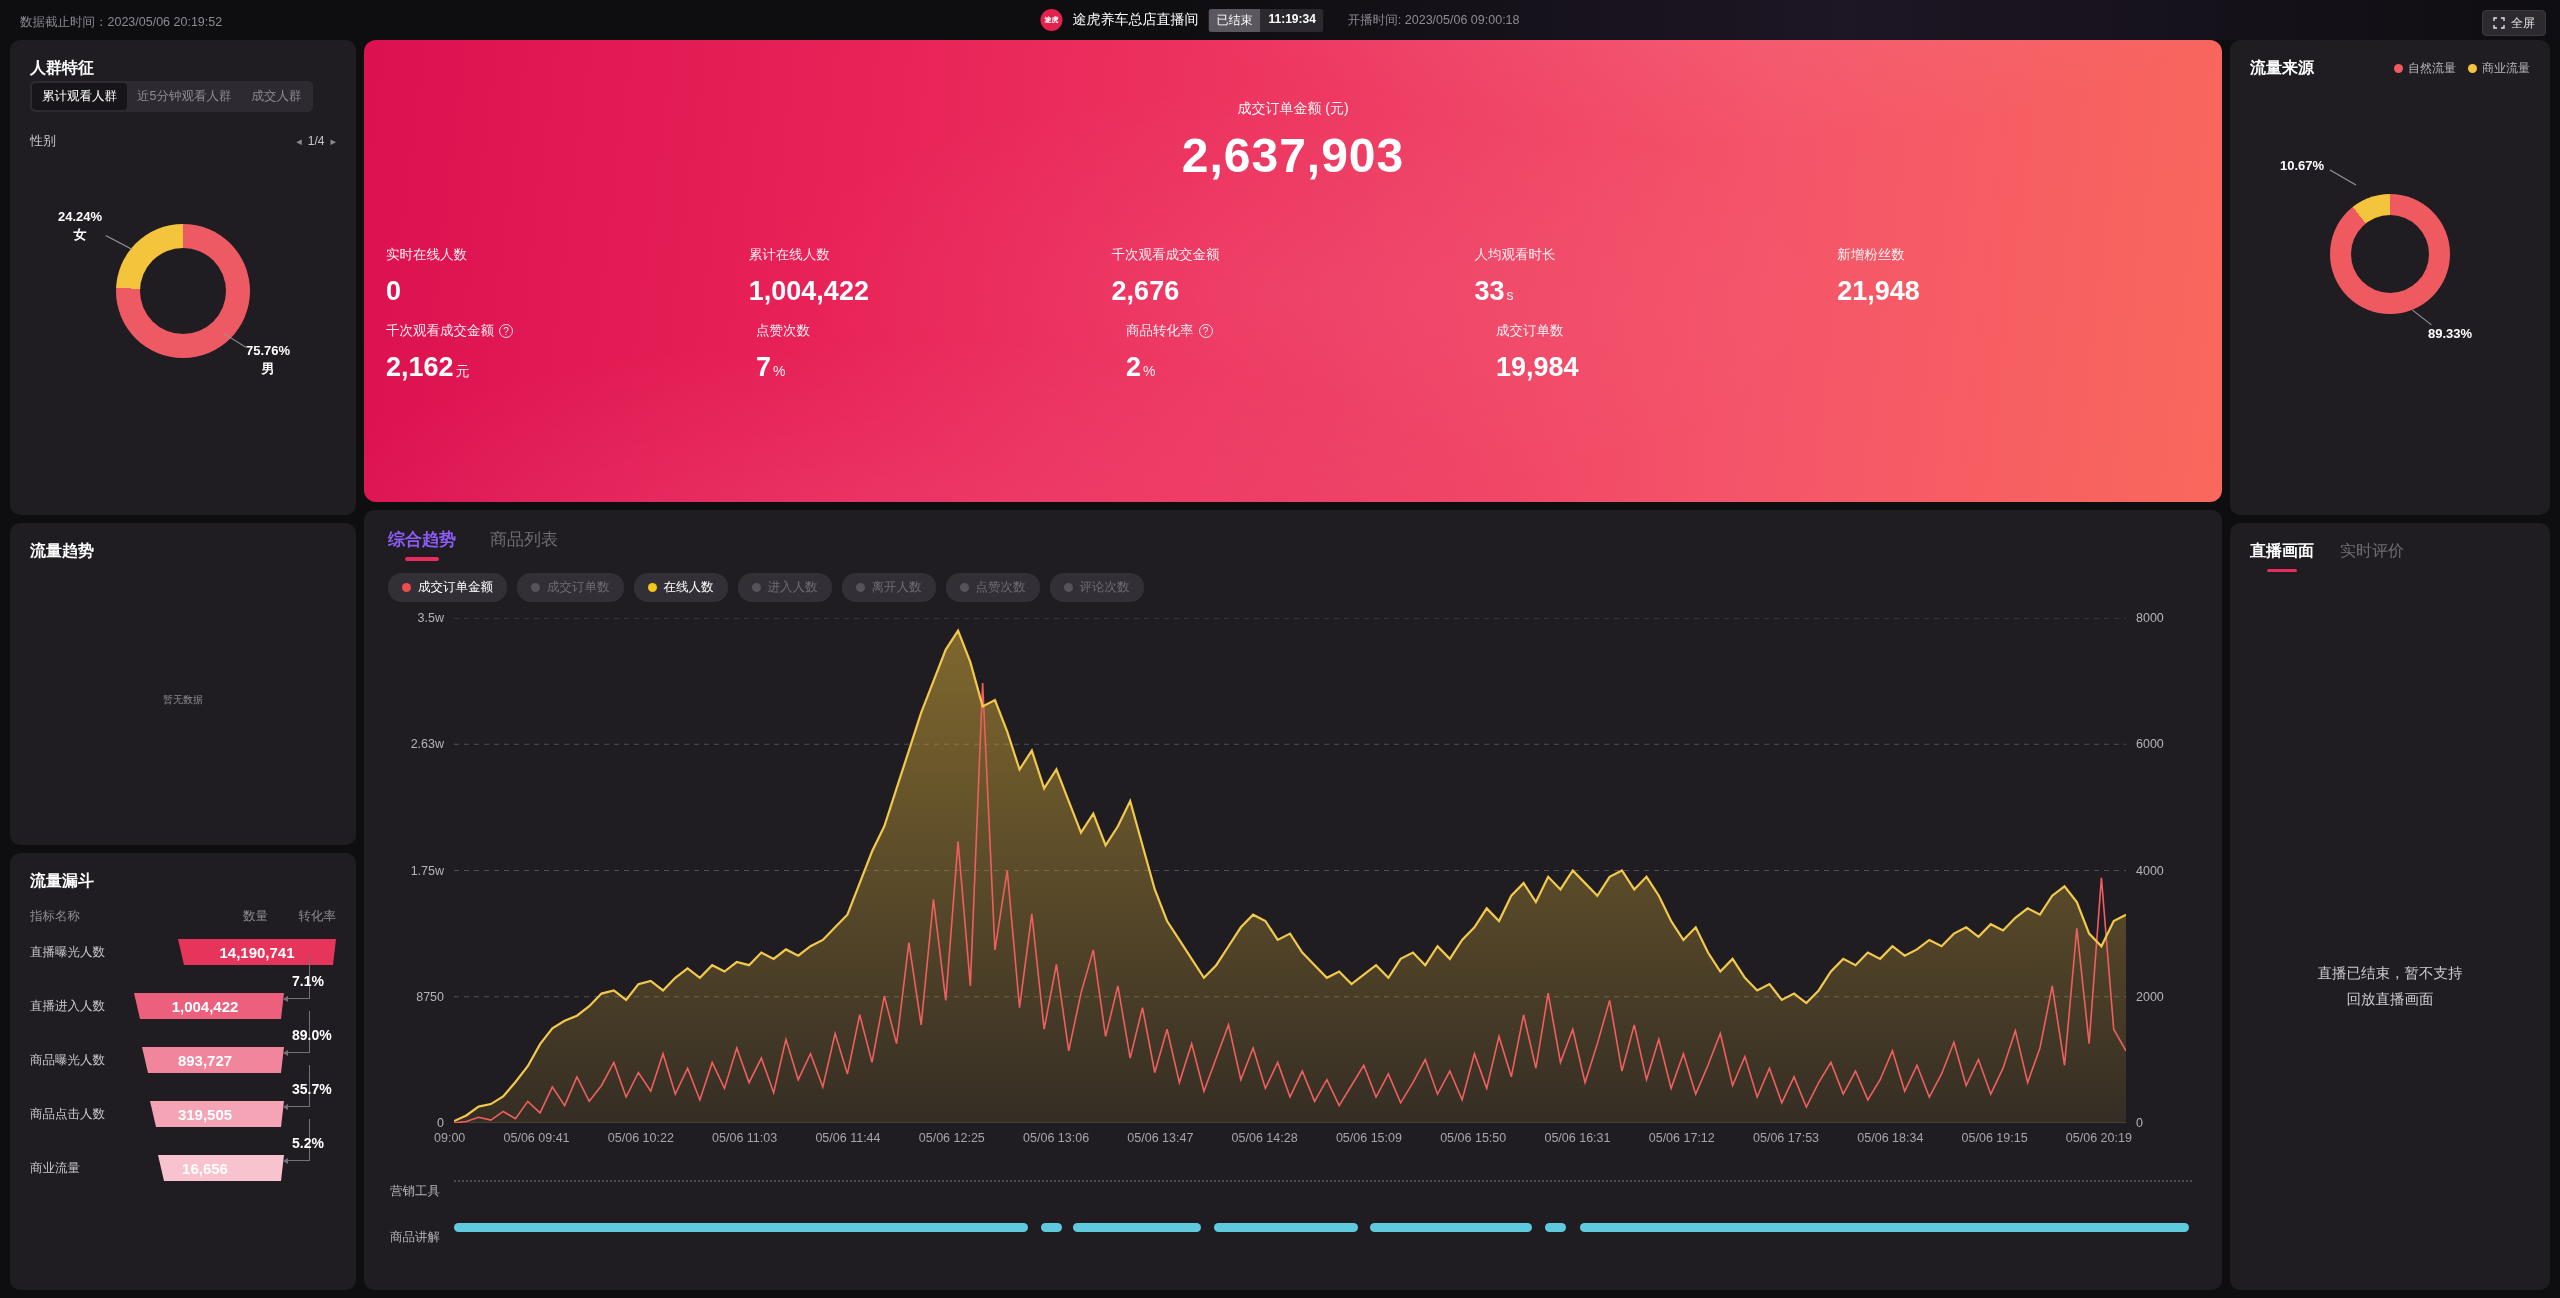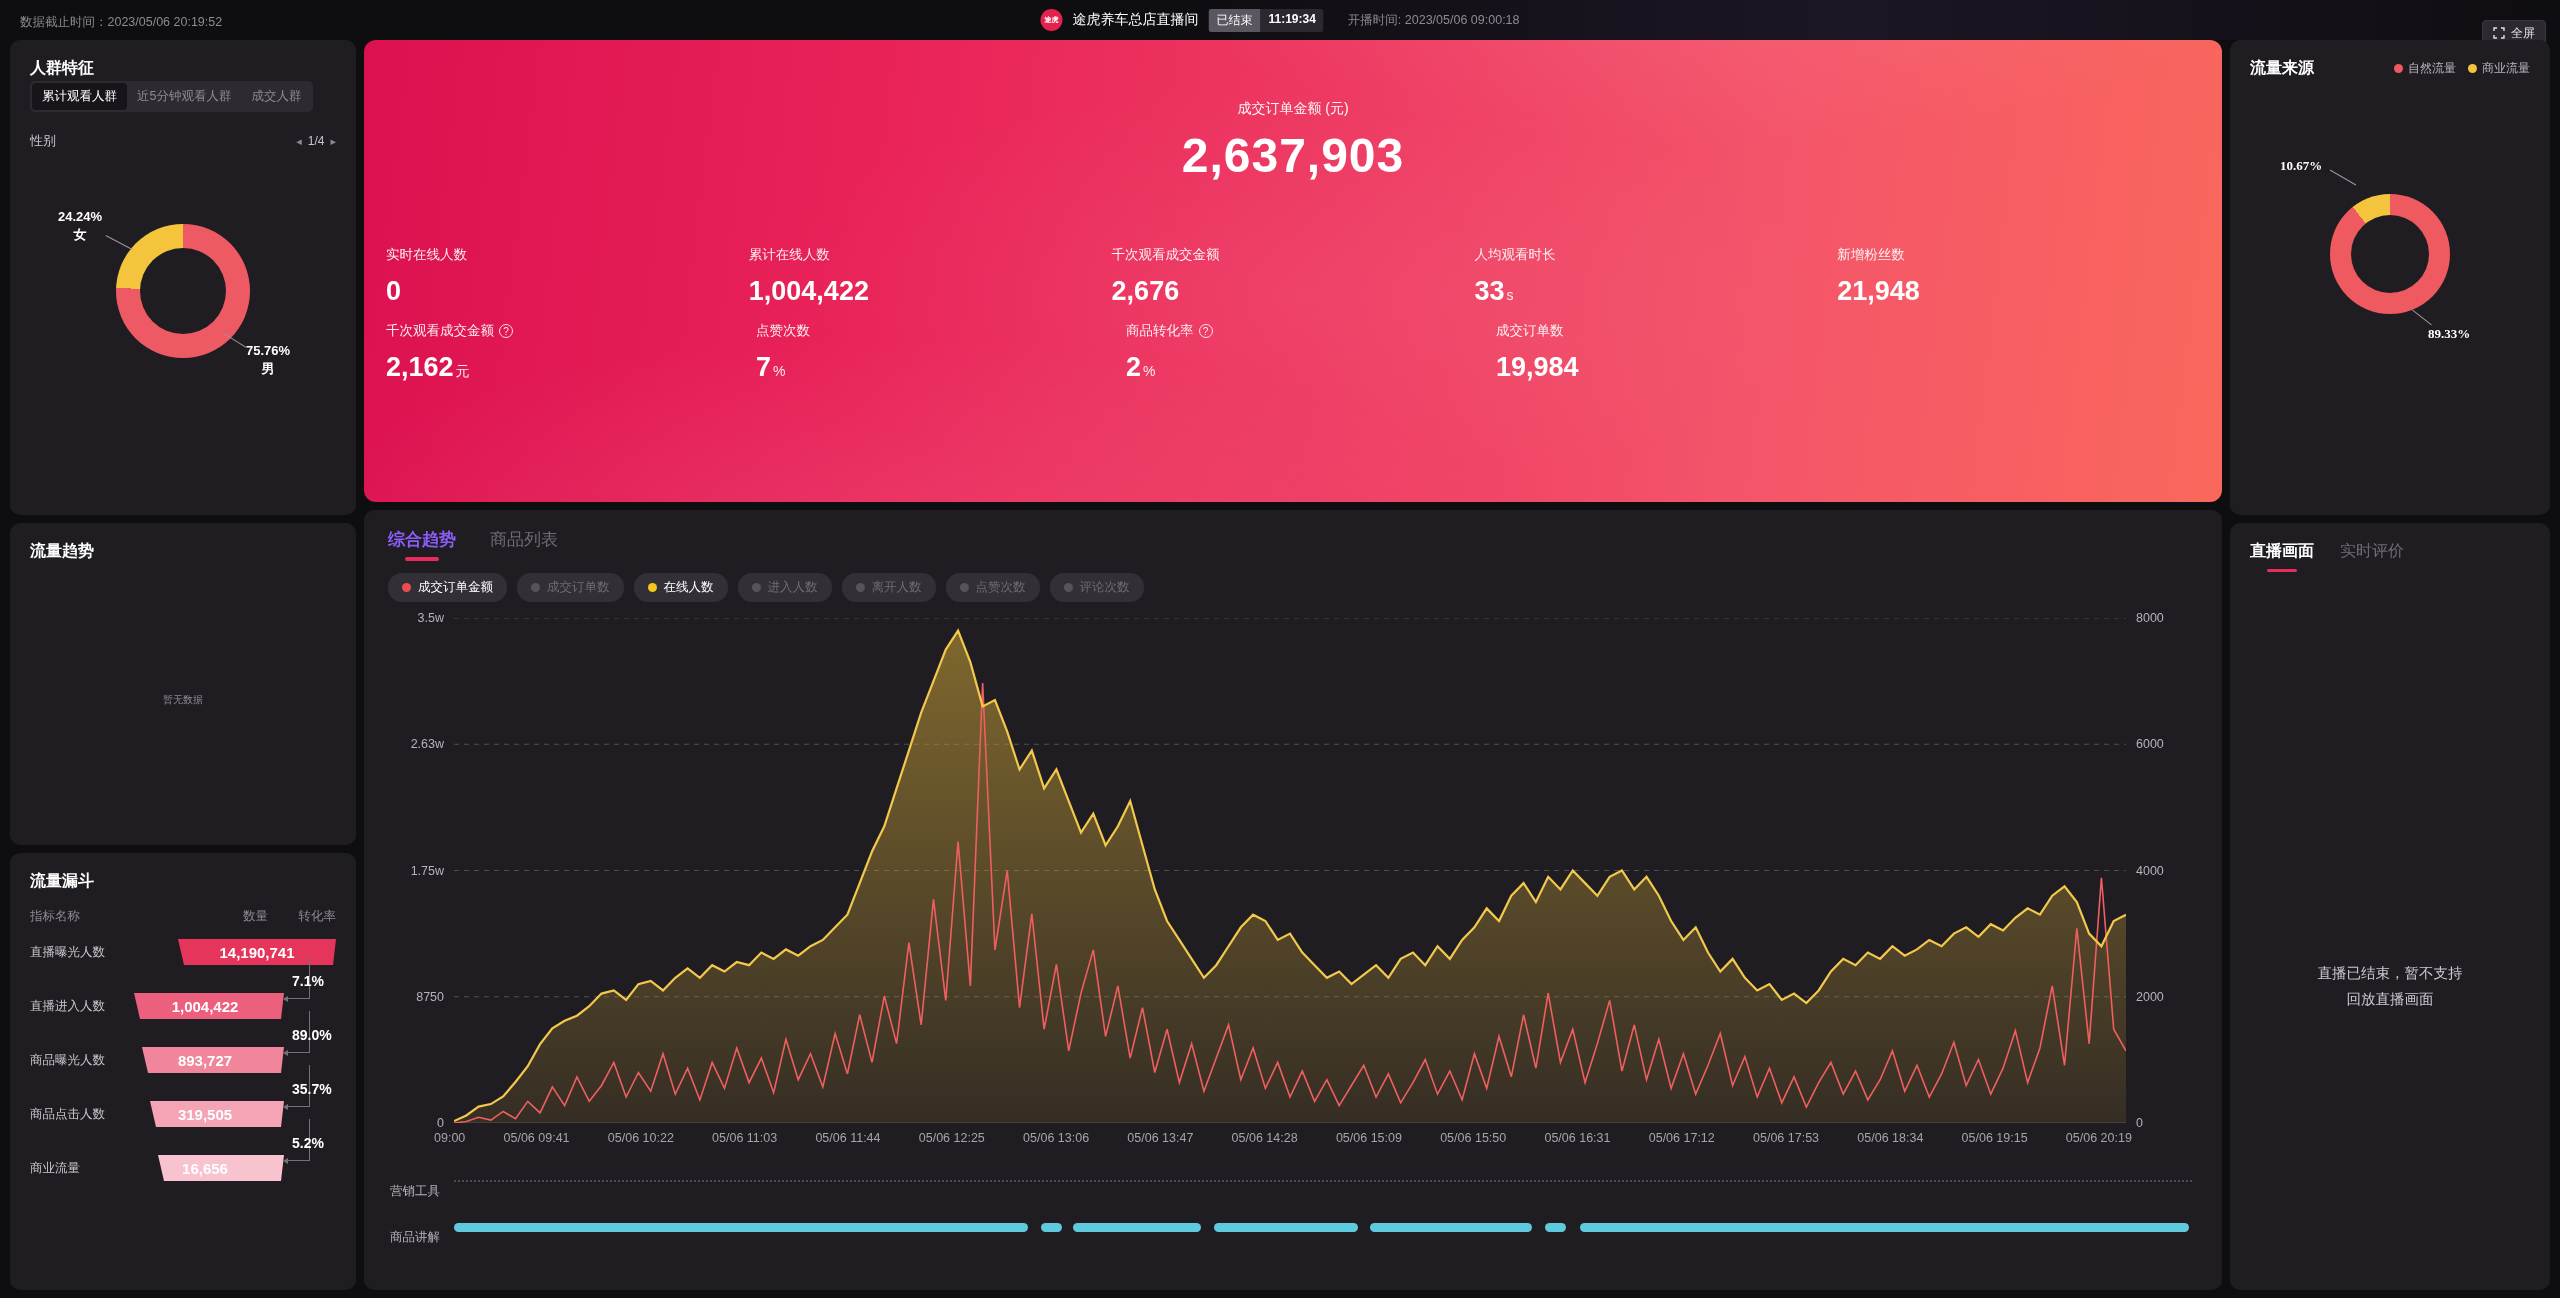--- a/index.html
+++ b/index.html
@@ -17,40 +17,40 @@
     background:linear-gradient(90deg, rgba(0,0,0,0) 45%, rgba(96,62,128,0.18) 72%, rgba(30,22,44,0.05) 100%);
   }
   .cutoff{ position:absolute; left:20px; top:14px; font-size:12.5px; color:#8d8a93; }
   .tb-center{ position:absolute; left:50%; top:0; transform:translateX(-50%); height:40px; display:flex; align-items:center; gap:10px; }
   .logo{ width:22px; height:22px; border-radius:50%; background:#e3224e; display:flex; align-items:center; justify-content:center; font-size:7px; color:#fff; font-weight:bold; letter-spacing:0; }
   .room-title{ font-size:14px; color:#fff; }
   .badge{ display:flex; border-radius:3px; overflow:hidden; font-size:12px; }
   .badge .st{ background:#5b5761; color:#fff; padding:3px 8px; }
   .badge .tm{ background:#2b292f; color:#fff; padding:3px 8px; font-weight:bold; }
   .start-time{ font-size:12.5px; color:#8d8a93; margin-left:14px; }
-  .fullscreen-btn{ position:absolute; right:14px; top:20px; height:26px; background:#2c2a30; border:1px solid #3a383f; border-radius:4px; color:#e4e2e6; font-size:12px; display:flex; align-items:center; gap:6px; padding:0 10px; cursor:pointer; }
+  .fullscreen-btn{ position:absolute; right:14px; top:10px; height:26px; background:#2c2a30; border:1px solid #3a383f; border-radius:4px; color:#e4e2e6; font-size:12px; display:flex; align-items:center; gap:6px; padding:0 10px; cursor:pointer; }
   
   .panel{ position:absolute; background:#201d22; border-radius:10px; }
   .p-title{ font-size:16px; font-weight:bold; color:#fff; }
   
   #p-audience{ left:10px; top:40px; width:346px; height:475px; padding:18px 20px; }
   #p-trend{ left:10px; top:523px; width:346px; height:322px; padding:18px 20px; }
   #p-funnel{ left:10px; top:853px; width:346px; height:437px; padding:18px 20px; }
   
   #p-summary{ left:364px; top:40px; width:1858px; height:462px; border-radius:12px; overflow:hidden;
      background:linear-gradient(97deg,#dc1150 0%,#e92358 28%,#ee3a62 52%,#f4546a 74%,#f9685c 100%); }
   #p-summary::before{ content:""; position:absolute; inset:0;
      background:
        radial-gradient(60% 90% at 28% 118%, rgba(255,255,255,0.10), rgba(255,255,255,0) 60%),
        radial-gradient(55% 80% at 72% -25%, rgba(255,255,255,0.09), rgba(255,255,255,0) 60%),
        radial-gradient(45% 70% at 50% 55%, rgba(255,255,255,0.05), rgba(255,255,255,0) 65%);
   }
   #p-chart{ left:364px; top:510px; width:1858px; height:780px; padding:18px 24px; }
   
-  #p-source{ left:2230px; top:40px; width:320px; height:475px; padding:18px 20px;font-family:Liberation Serif, serif; }
+  #p-source{ left:2230px; top:40px; width:320px; height:475px; padding:18px 20px; }
   #p-live{ left:2230px; top:523px; width:320px; height:767px; padding:18px 20px; }
   
   .seg-group{ margin-top:2px; display:inline-flex; background:#2d2a31; border-radius:5px; padding:2px; }
   .seg{ font-size:12.5px; color:#8d8a93; padding:5px 10px; border-radius:4px; cursor:pointer; white-space:nowrap; }
   .seg.active{ background:#17151a; color:#fff; }
   .dim-row{ margin-top:20px; display:flex; justify-content:space-between; align-items:center; }
   .dim-label{ font-size:13px; color:#c9c6cd; }
   .pager{ font-size:12px; color:#c9c6cd; display:flex; gap:6px; align-items:center; }
   .pager .arrow{ color:#8d8a93; cursor:pointer; font-size:11px; }
   .donut-wrap{ position:relative; width:100%; height:280px; }

